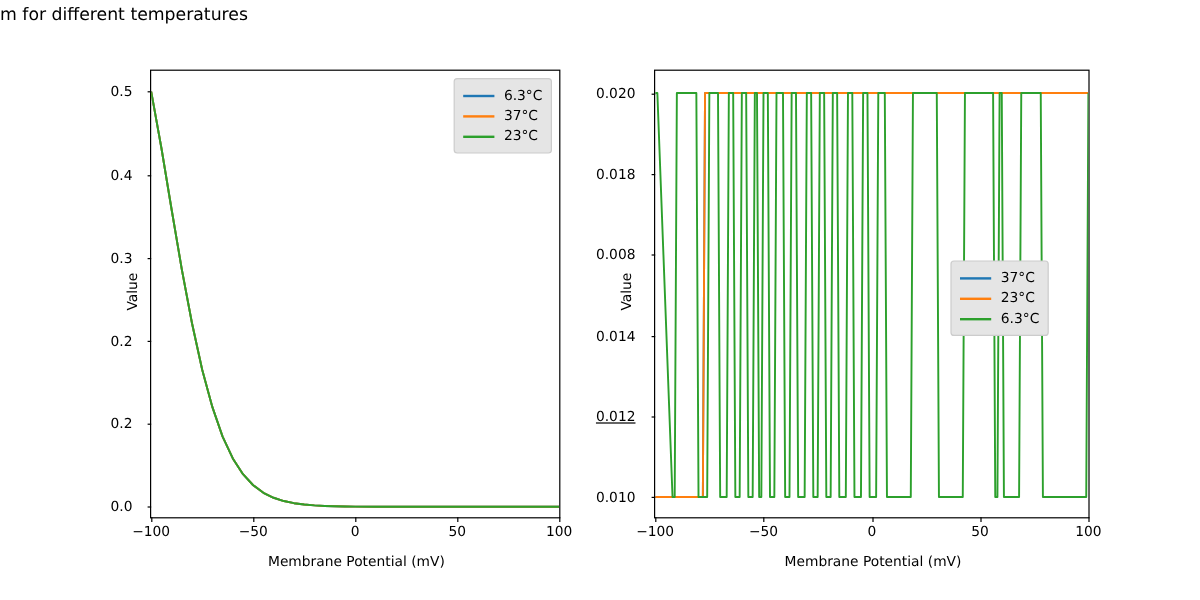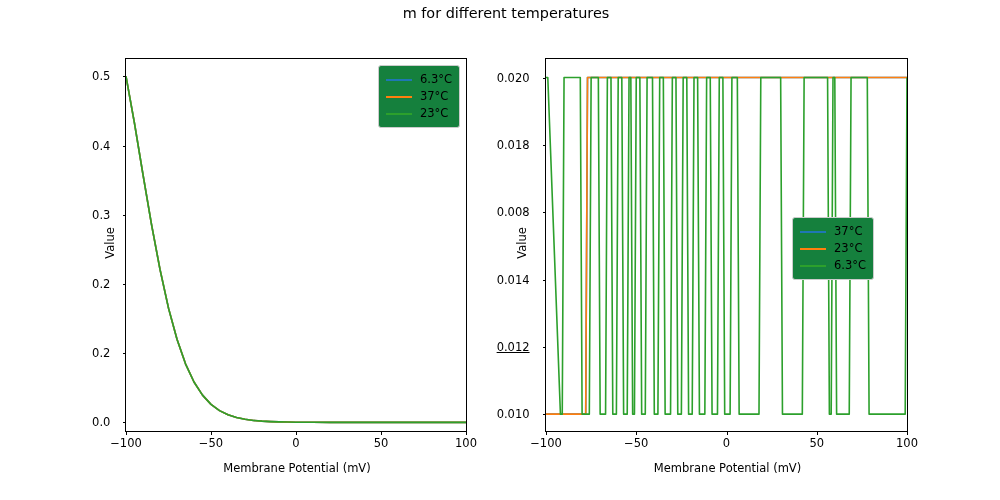--- a/index.html
+++ b/index.html
@@ -20,25 +20,23 @@
     left: 0; top: 0;
     width: 1000px;
     height: 500px;
     background: #ffffff;
   }
   .suptitle {
     position: absolute;
     left: 0;
     top: 5px;
     width: 916px;
-    text-align: center;
     font-size: 14.4px;
     color: #000000;
     letter-spacing: 0px;
-    padding-left: 48px;
   }
   .axes {
     position: absolute;
     box-sizing: border-box;
     border: 1.0px solid #000000;
     background: #ffffff;
     overflow: visible;
   }
   #axes-left  { left: 125px; top: 58px; width: 342px; height: 374px; }
   #axes-right { left: 545px; top: 58px; width: 363px; height: 374px; }
@@ -112,21 +110,21 @@
     position: absolute;
     width: 1px;
     height: 3.5px;
     background: #000000;
     top: 100%;
   }
 
   .legend {
     position: absolute;
     box-sizing: border-box;
-    background: #15803d;
+    background: #e5e5e5;
     border: 1px solid #cccccc;
     border-radius: 3px;
     padding: 5px 7px 5px 7px;
     font-size: 11.5px;
     color: #000000;
   }
   #legend-left  { right: 6px; top: 6px; }
   #legend-right { left: 246px; top: 158px; }
 
   .legend-row {

